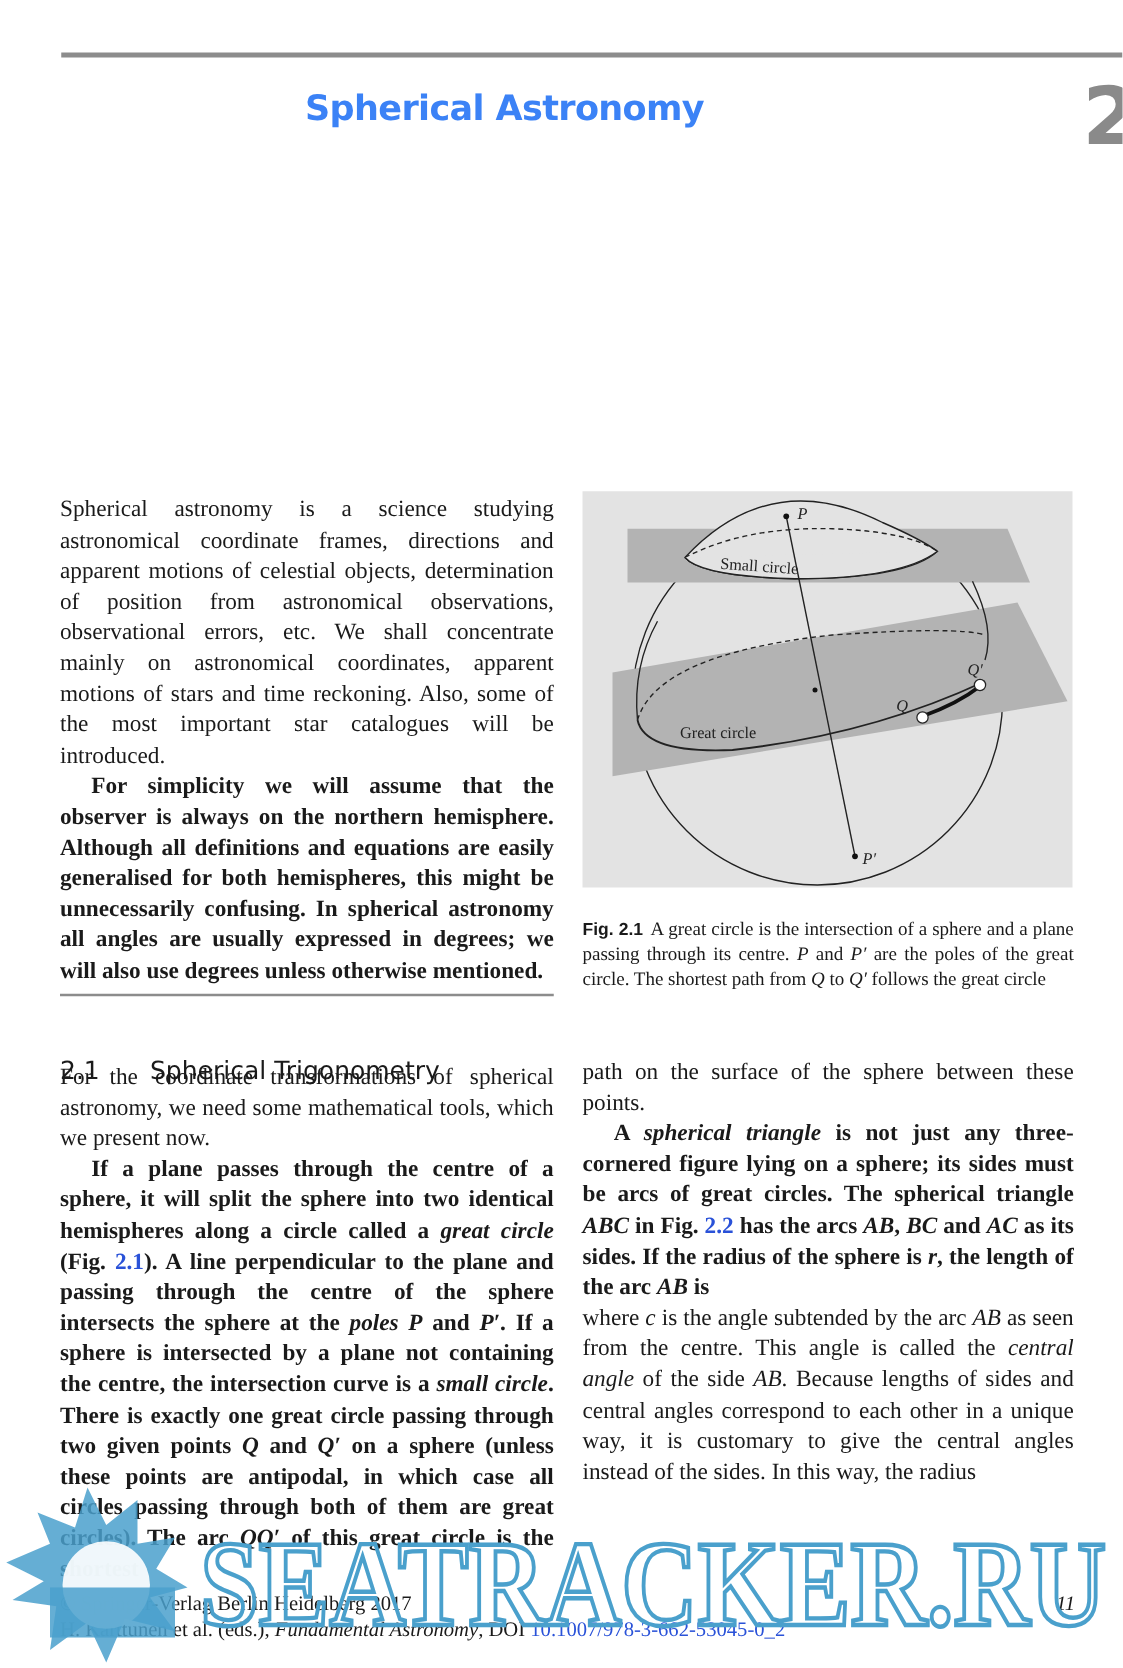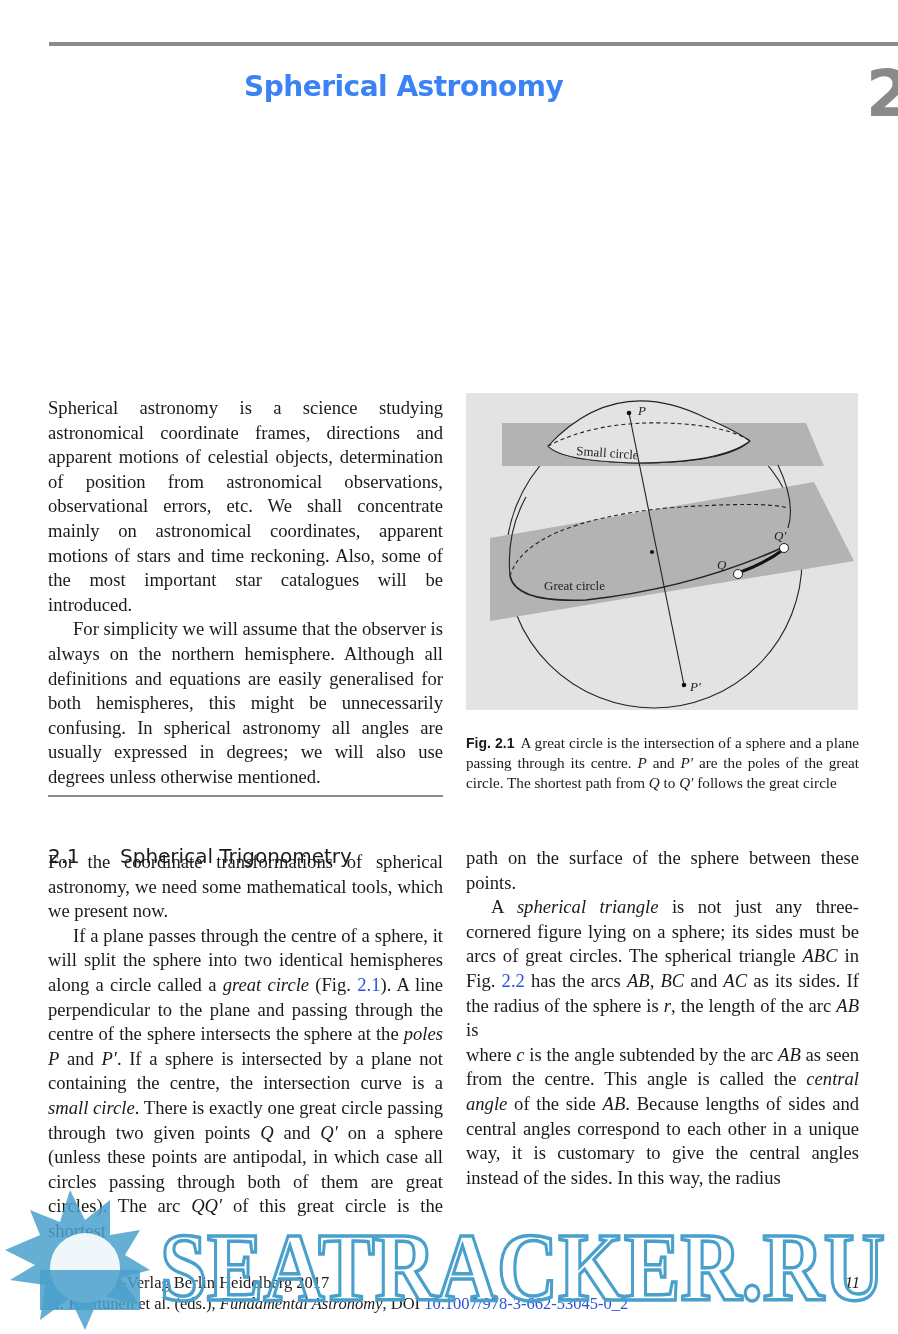--- a/index.html
+++ b/index.html
@@ -2,21 +2,21 @@
 <html><head>
   <meta charset="utf-8">
   <style>
     html, body { margin:0; padding:0; background:#ffffff; }
     body { width:898px; height:1334px; position:relative; overflow:hidden; font-family:"Liberation Serif", serif; color:#1a1a1a; }
     .top-rule { position:absolute; left:49px; top:42px; width:849px; height:4px; background:#8c8c8c; }
     .chapter-title { position:absolute; left:244px; top:70px; font-family:"DejaVu Sans", sans-serif; font-weight:bold; font-size:28px; color:#3b82f6; letter-spacing:-0.5px; }
     .chapter-num { position:absolute; left:866px; top:62px; font-family:"DejaVu Sans", sans-serif; font-weight:bold; font-size:64px; color:#8a8a8a; line-height:1; }
     .col { position:absolute; font-size:18.6px; line-height:24.6px; text-align:justify; }
     .col p { margin:0; }
-    .col p.ind { text-indent:25px; }
+    .col p.ind { text-indent:25px;font-weight:bold; }
     .left-top { left:48px; top:396px; width:395px; }
     .left-bottom { left:48px; top:850px; width:395px; }
     .right-bottom { left:466px; top:846px; width:393px; }
     .section-rule { position:absolute; left:48px; top:795px; width:395px; height:1.5px; background:#8c8c8c; }
     .section-head { position:absolute; left:48px; top:844px; font-family:"DejaVu Sans", sans-serif; font-weight:normal; font-size:20px; color:#1a1a1a; }
     .section-head .num { display:inline-block; width:72px; }
     .figure { position:absolute; left:466px; top:393px; width:392px; height:317px; background:#e3e3e3; }
     .caption { position:absolute; left:466px; top:733px; width:393px; font-size:15.2px; line-height:20px; text-align:justify; }
     .caption .fig-label { font-family:Liberation Sans, sans-serif; font-weight:bold; font-size:14px; margin-right:6px; }
     .link { color:#2a52d8; }

